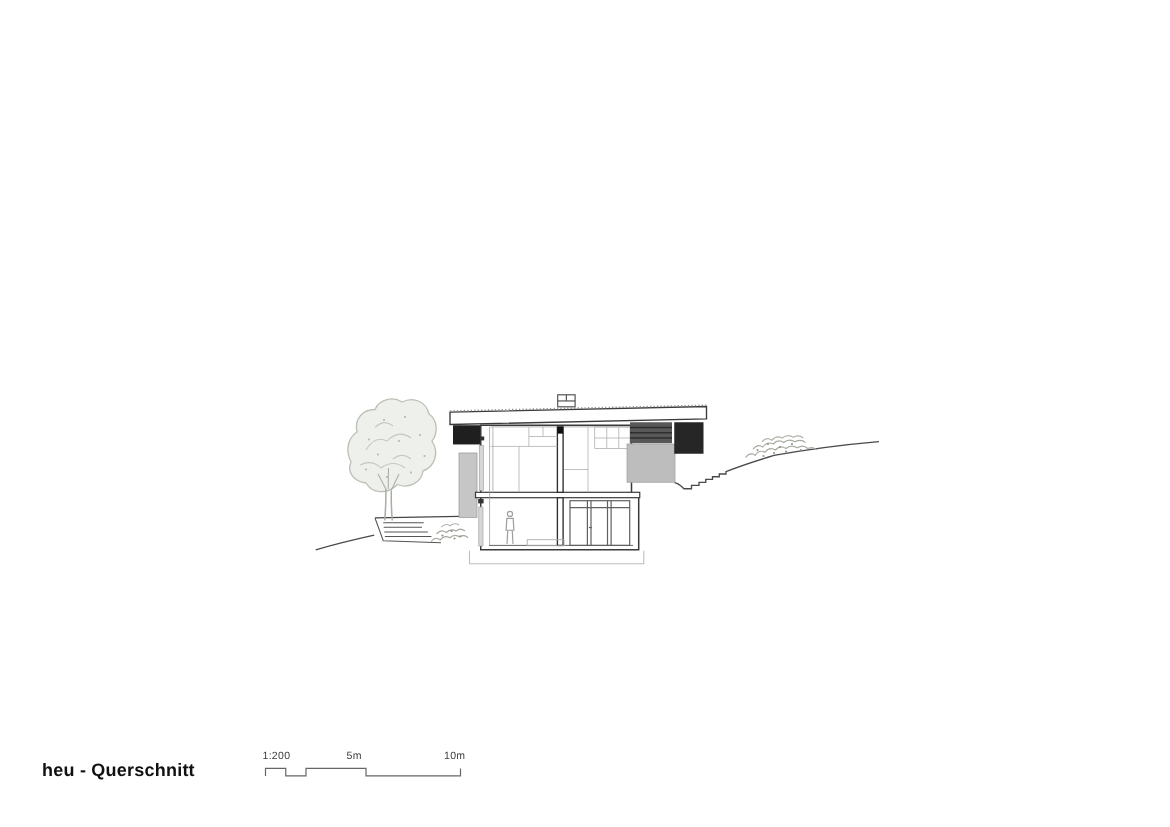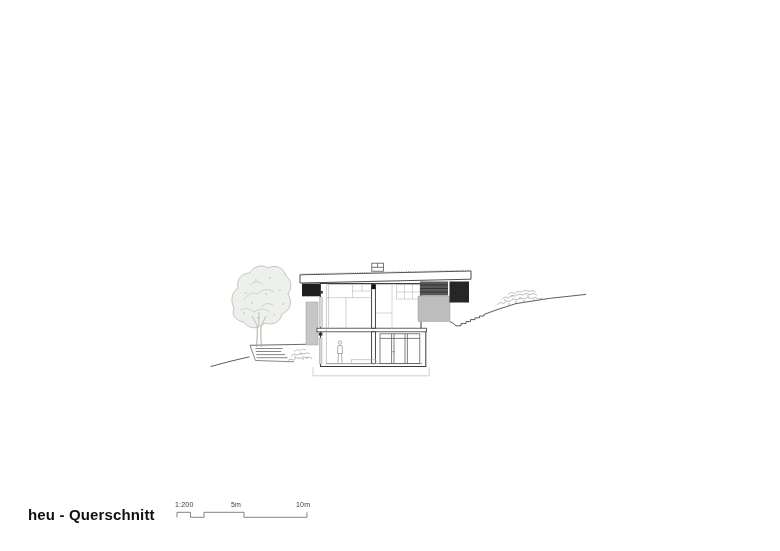--- a/index.html
+++ b/index.html
@@ -1,18 +1,18 @@
 <!DOCTYPE html>
 <html><head>
 <meta charset="utf-8">
 <style>
   html,body{margin:0;padding:0;background:#ffffff;width:780px;height:551px;overflow:hidden;}
   .sheet{position:relative;width:780px;height:551px;background:#ffffff;font-family:"Liberation Sans",sans-serif;}
   .sheet svg{position:absolute;left:0;top:0;}
-  .title{position:absolute;left:28px;top:506px;font-size:15px;font-weight:700;color:#111;letter-spacing:.15px;white-space:nowrap;}
+  .title{position:absolute;left:28px;top:506px;font-size:12px;font-weight:700;color:#111;letter-spacing:.15px;white-space:nowrap;}
   .scale-label{position:absolute;font-size:7px;color:#3c3c3c;letter-spacing:.2px;white-space:nowrap;}
   .lbl-ratio{left:175px;top:501px;}
   .lbl-5m{left:231px;top:501px;}
   .lbl-10m{left:296px;top:501px;}
 </style>
 </head>
 <body>
 
 <div class="sheet">
 

